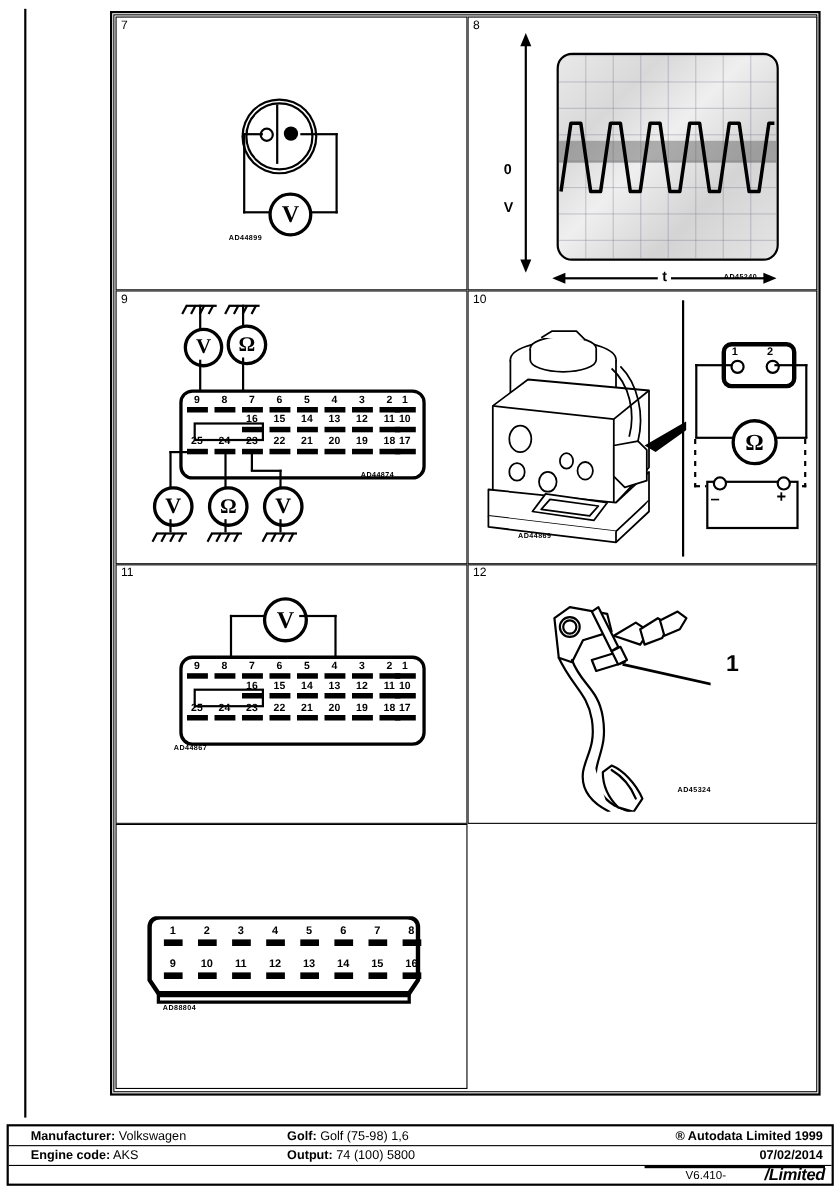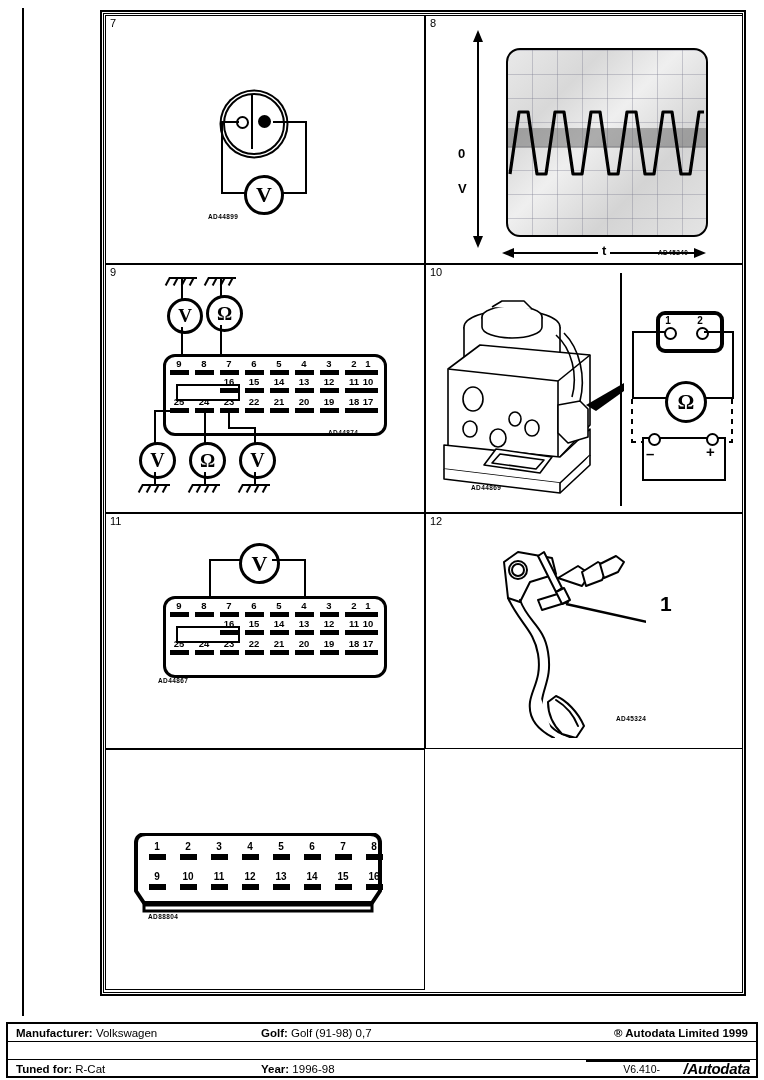--- a/index.html
+++ b/index.html
@@ -62,21 +62,21 @@
   .obdpin{position:absolute;background:#000;}
   .obdlbl{position:absolute;font-size:10px;font-weight:bold;text-align:center;}
 
   
   #footer{position:absolute;left:6px;top:1022px;width:752px;height:56px;
           border:2px solid #000;box-sizing:border-box;background:#fff;}
   .frow{position:absolute;left:0;width:100%;height:18px;}
   .fr1{top:1px;} .fr2{top:19px;} .fr3{top:37px;}
   .fcell{position:absolute;font-size:11.5px;line-height:17px;white-space:nowrap;}
   .fcell b{font-weight:bold;}
-  .c1{left:8px;} .c2{left:253px;} .c3{right:8px;text-align:right;}
+  .c1{left:20px;} .c2{left:253px;} .c3{right:8px;text-align:right;}
   .frule{position:absolute;left:0;width:100%;height:1px;background:#000;}
   #logo{position:absolute;right:6px;bottom:-1px;font-style:italic;font-weight:bold;
         font-size:15px;font-family:"Liberation Sans",sans-serif;letter-spacing:-.3px;}
   #vcode{position:absolute;right:96px;bottom:1px;font-size:10.5px;}
   #logorule{position:absolute;right:6px;bottom:14px;width:164px;height:2px;background:#000;}
 </style>
 </head>
 <body>
 
 <div id="page">
@@ -537,35 +537,36 @@
     <div class="frule" style="top:17px;"></div>
     <div class="frule" style="top:35px;"></div>
 
     <div class="frow fr1">
       <div class="fcell c1">
         <b>Manufacturer:</b>
         <span>Volkswagen</span>
       </div>
       <div class="fcell c2">
         <b>Golf:</b>
-        <span>Golf (91-98) 0,7</span>
+        <span>Golf (75-98) 1,6</span>
       </div>
       <div class="fcell c3" style="font-weight:bold;">® Autodata Limited 1999</div>
     </div>
 
-
-    <div class="frow fr3">
+    <div class="frow fr2">
       <div class="fcell c1">
-        <b>Tuned for:</b>
-        <span>R-Cat</span>
+        <b>Engine code:</b>
+        <span>AKS</span>
       </div>
       <div class="fcell c2">
-        <b>Year:</b>
-        <span>1996-98</span>
-      </div>
-    </div>
+        <b>Output:</b>
+        <span>74 (100) 5800</span>
+      </div>
+      <div class="fcell c3" style="font-weight:bold;">07/02/2014</div>
+    </div>
+
 
     <div id="logorule"></div>
     <div id="vcode">V6.410-</div>
-    <div id="logo">/Autodata</div>
+    <div id="logo">/Limited</div>
   </div>
 
 </div>
 
 </body></html>

